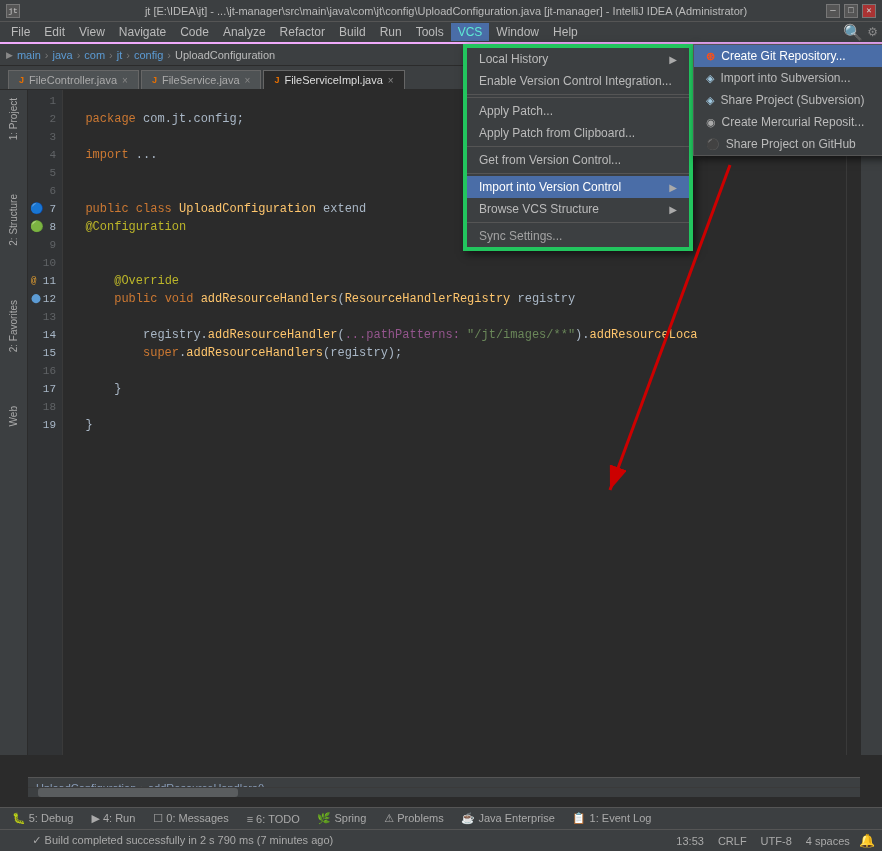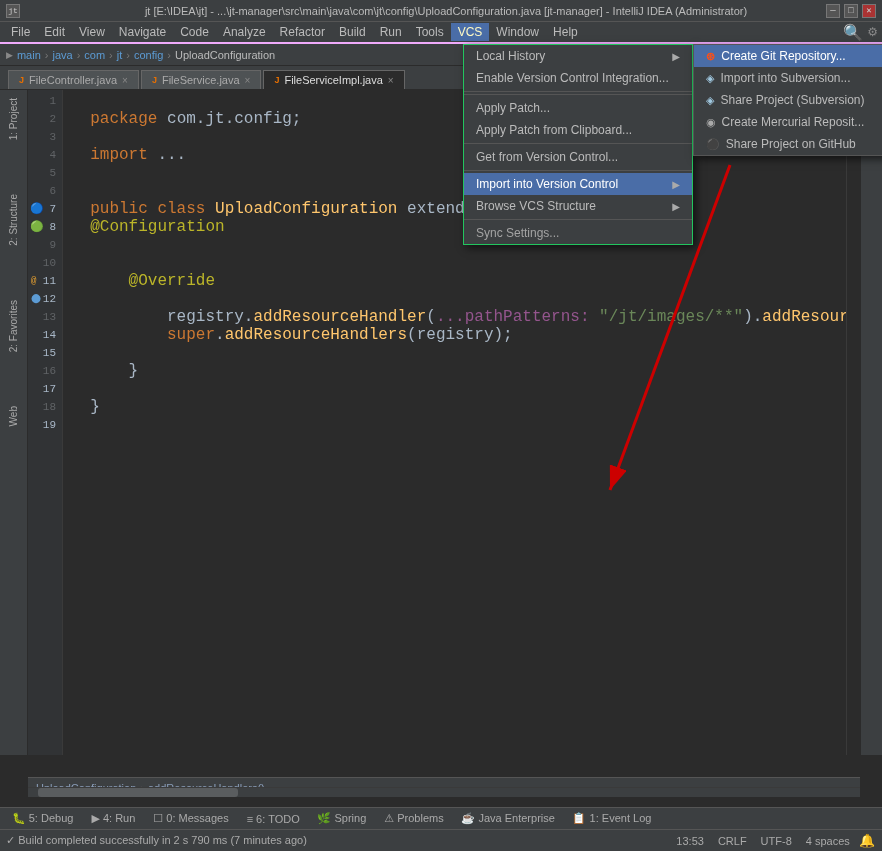--- a/index.html
+++ b/index.html
@@ -54,21 +54,21 @@
       font-size: 12px;
       color: #bbbbbb;
     }
     .menu-item {
       padding: 2px 7px;
       cursor: pointer;
       white-space: nowrap;
     }
     .menu-item.vcs-active {
       background: #4a6da7;
-      color: #fef9c3;
+      color: #5eead4;
     }
 
     
     #toolbar {
       background: #3c3f41;
       height: 22px;
       display: flex;
       align-items: center;
       padding: 0 6px;
       font-family: Arial, sans-serif;
@@ -161,21 +161,21 @@
       left: 35px;
       top: 0;
       right: 0;
       bottom: 0;
       padding: 2px 8px;
     }
     .code-line {
       height: 18px;
       line-height: 18px;
       white-space: pre;
-      font-size: 16px;
+      font-size: 12px;
       font-family: 'Courier New', monospace;
       color: #a9b7c6;
     }
     .kw { color: #cc7832; }
     .str { color: #6a8759; }
     .ann { color: #bbb529; }
     .cls { color: #ffc66d; }
     .fn { color: #ffc66d; }
     .param { color: #94558d; }
 
@@ -235,20 +235,21 @@
       align-items: center;
       padding: 0 6px;
       font-family: Arial, sans-serif;
       font-size: 11px;
       color: #aaa;
       gap: 6px;
     }
     #build-status {
       flex: 1;
       color: #aaa;
+      text-align: right;
     }
     .status-item { padding: 0 4px; }
 
     
     #bottom-toolbar {
       position: absolute;
       bottom: 22px;
       left: 0;
       right: 0;
       height: 22px;
@@ -287,21 +288,21 @@
       margin-left: 10px;
     }
 
     
     #vcs-menu {
       position: absolute;
       top: 44px;
       left: 463px;
       width: 230px;
       background: #3c3f41;
-      border: 1px solid #22c55e;
+      border: 4px solid #22c55e;
       box-shadow: 3px 3px 8px rgba(0,0,0,0.6);
       z-index: 100;
       font-family: Arial, sans-serif;
       font-size: 12px;
       color: #bbbbbb;
     }
     .vcs-menu-item {
       padding: 4px 12px;
       cursor: pointer;
       display: flex;
@@ -477,20 +478,21 @@
       <div class="code-line">  <span class="kw">package</span> com.jt.config;</div>
       <div class="code-line"> </div>
       <div class="code-line">  <span class="kw">import</span> ...</div>
       <div class="code-line"> </div>
       <div class="code-line"> </div>
       <div class="code-line">  <span class="kw">public class</span> <span class="cls">UploadConfiguration</span> extend</div>
       <div class="code-line">  <span class="ann">@Configuration</span></div>
       <div class="code-line"> </div>
       <div class="code-line"> </div>
       <div class="code-line">      <span class="ann">@Override</span></div>
+      <div class="code-line">      <span class="kw">public void</span> <span class="fn">addResourceHandlers</span>(<span class="cls">ResourceHandlerRegistry</span> registry</div>
       <div class="code-line"> </div>
       <div class="code-line">          registry.<span class="fn">addResourceHandler</span>(<span class="param">...pathPatterns:</span> <span class="str">"/jt/images/**"</span>).<span class="fn">addResourceLoca</span></div>
       <div class="code-line">          <span class="kw">super</span>.<span class="fn">addResourceHandlers</span>(registry);</div>
       <div class="code-line"> </div>
       <div class="code-line">      }</div>
       <div class="code-line"> </div>
       <div class="code-line">  }</div>
     </div>
 
     <div style="position:absolute; left:0; top:110px; width:28px; display:flex; flex-direction:column; gap:0;">

